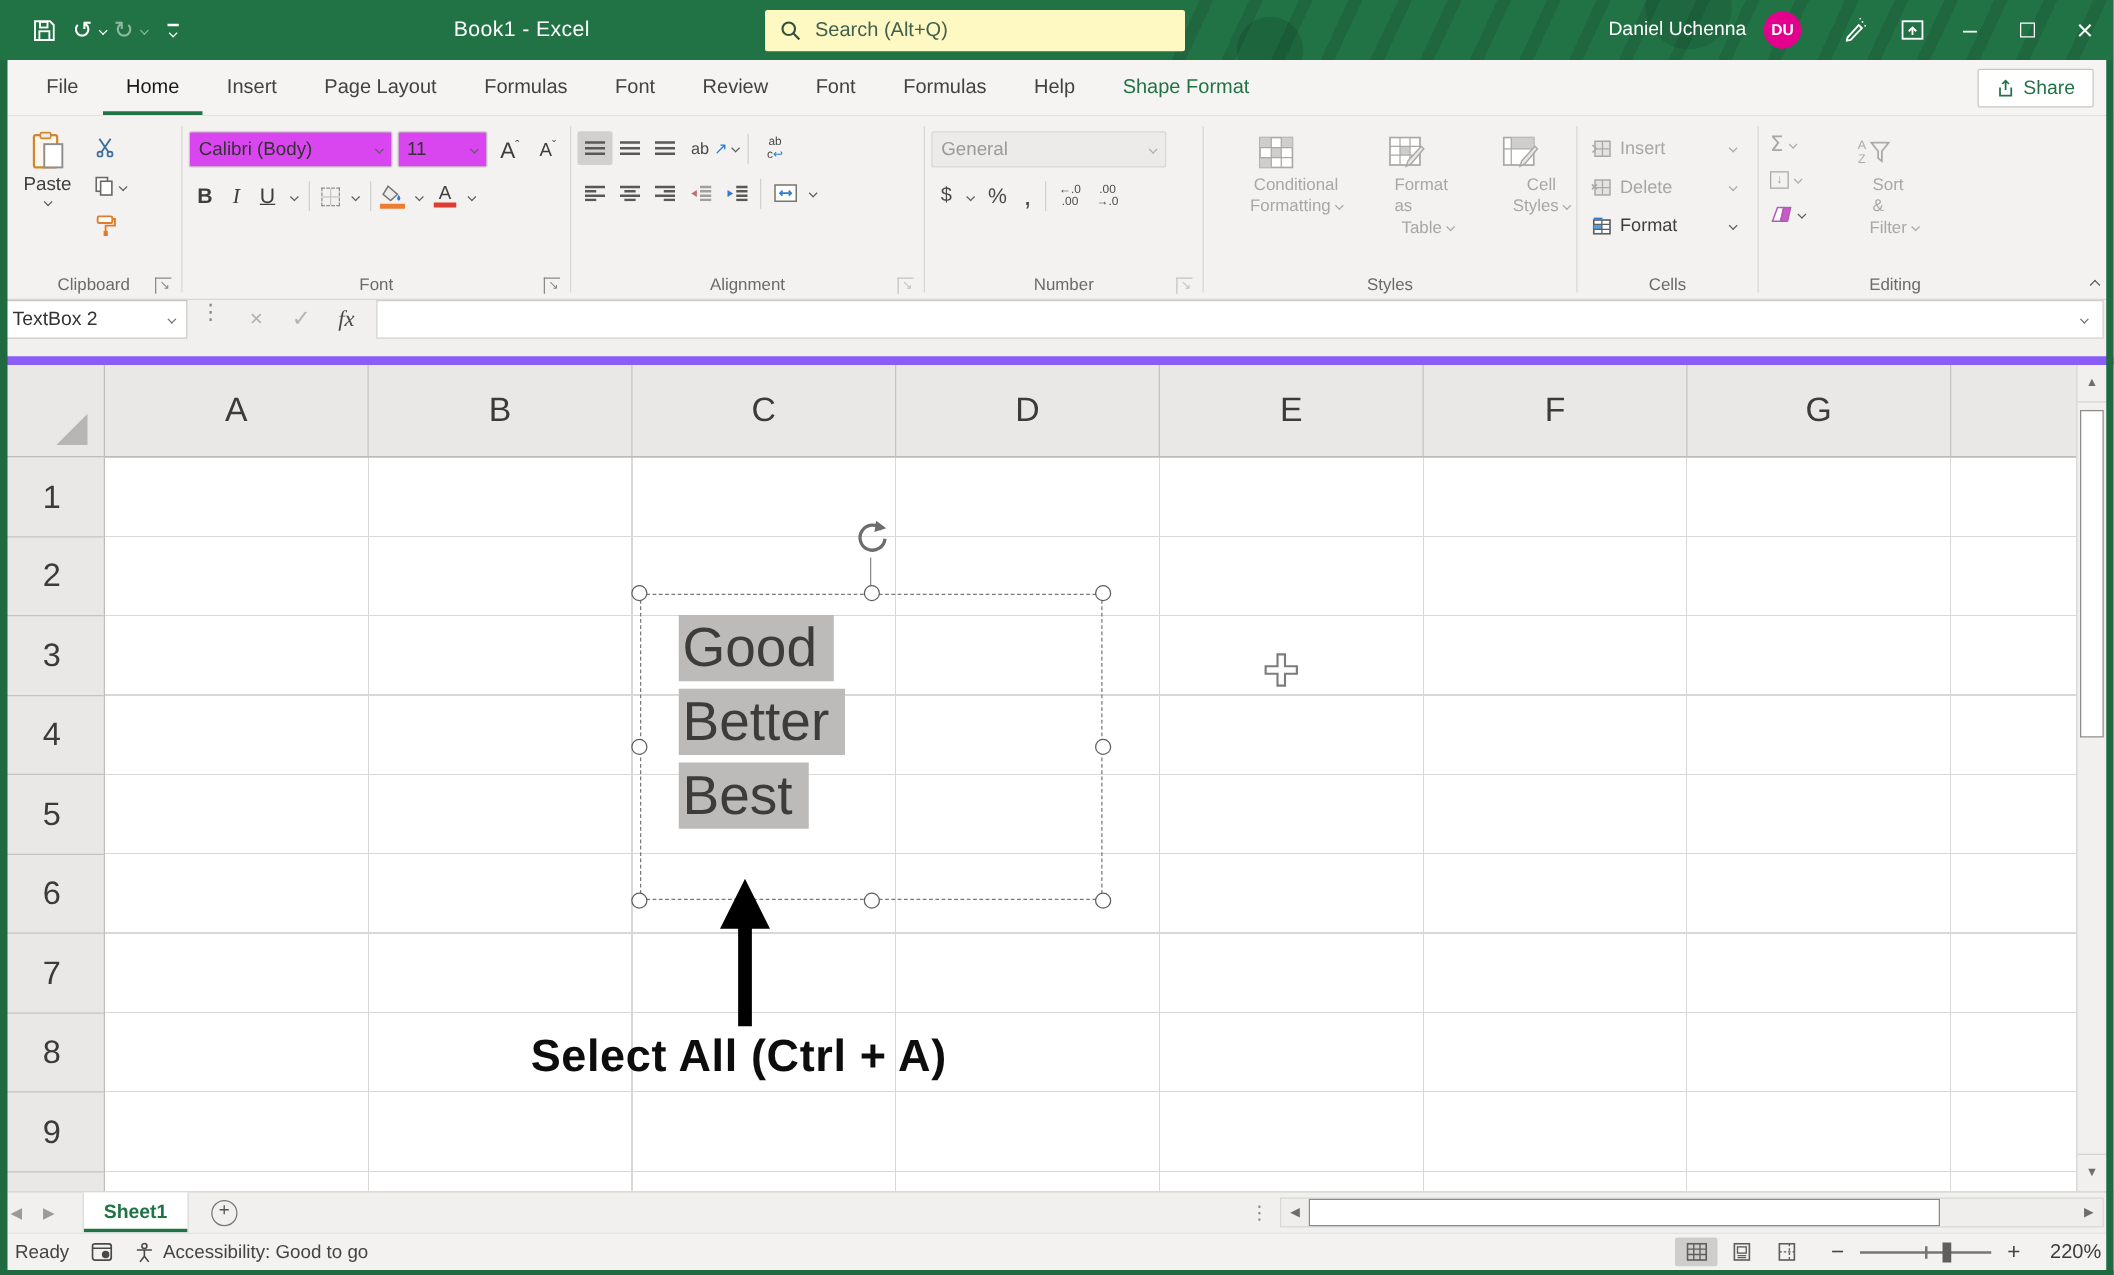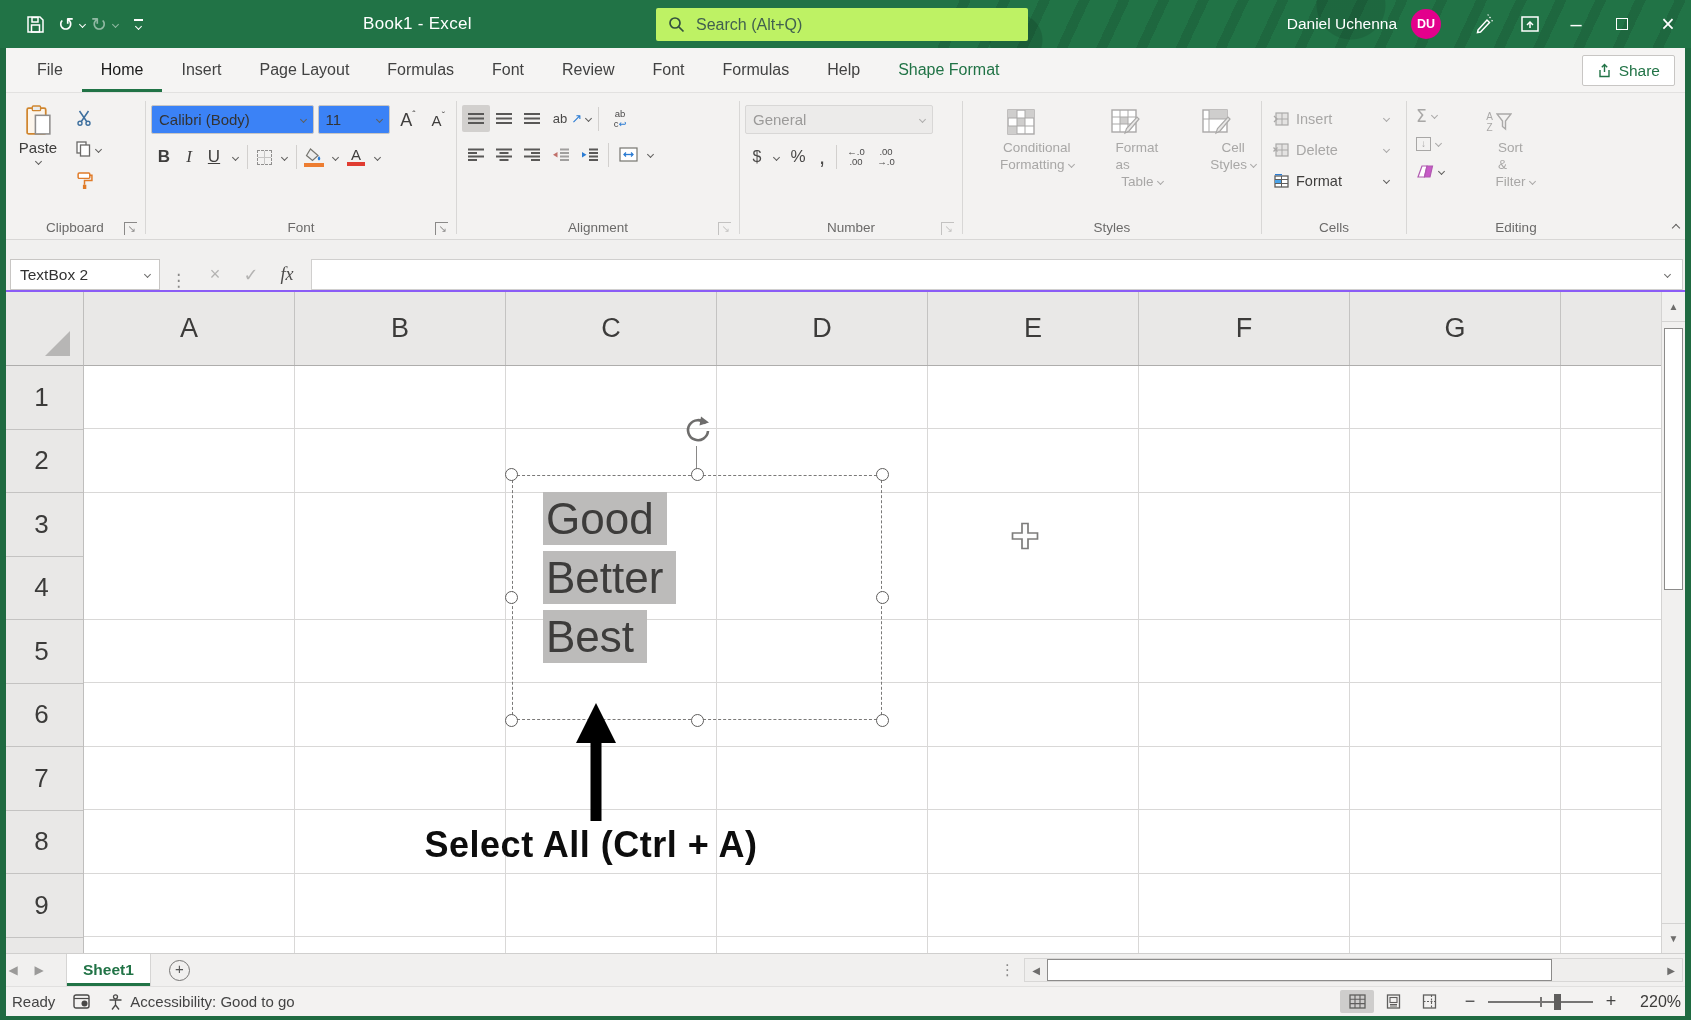--- a/index.html
+++ b/index.html
@@ -21,21 +21,21 @@
   .qat-btn { height:34px; display:flex; align-items:center; justify-content:center; color:#fff; }
   .qat-glyph { font-size:19px; line-height:1; font-family:"DejaVu Sans",sans-serif;}
   .dim-w { opacity:.5; }
   .chev { display:inline-block; width:6px; height:6px; border-right:1.6px solid currentColor; border-bottom:1.6px solid currentColor; transform:rotate(45deg); }
   .chev.sm { width:5px; height:5px; border-width:1.3px; }
   .chev.up { transform:rotate(225deg); }
   .qat .chev { margin:0 4px; }
   .qat-custom { display:flex; flex-direction:column; align-items:center; gap:3px; margin-left:8px;}
   .qat-custom .bar{ width:9px; height:2px; background:#fff;}
   .win-title { position:absolute; left:363px; top:0; height:48px; display:flex; align-items:center; font-size:17px; color:#fff; z-index:2; letter-spacing:.3px;}
-  .searchbox { position:absolute; left:656px; top:8px; width:372px; height:33px; background:#bef264; border-radius:2px;
+  .searchbox { position:absolute; left:612px; top:8px; width:336px; height:33px; background:#fef9c3; border-radius:2px;
                display:flex; align-items:center; gap:12px; padding-left:40px; z-index:2;}
   .searchbox .stext { color:#41604f; font-size:16px; }
   .tb-right { position:absolute; right:0; top:0; height:48px; display:flex; align-items:center; z-index:2;}
   .username { font-size:15.5px; margin-right:14px; }
   .avatar { width:30px; height:30px; border-radius:50%; background:#e3008c; color:#fff; font-size:12.5px; font-weight:700;
             display:flex; align-items:center; justify-content:center; margin-right:20px;}
   .tb-icon-btn { width:46px; height:48px; display:flex; align-items:center; justify-content:center; color:#fff;}
   .cap-min { font-size:20px; line-height:0; }
   .cap-max { width:12px; height:12px; border:1.6px solid #fff; }
   .cap-close { font-size:23px; font-weight:300; }
@@ -64,21 +64,21 @@
   .vsep { width:1px; height:24px; background:#d2d0ce; margin:0 4px; flex:none;}
 
   
   .g-clip .rg-content { display:flex; gap:4px; }
   .paste-big { width:56px; display:flex; flex-direction:column; align-items:center; padding-top:7px; gap:3px; }
   .paste-big .lbl { font-size:15px; color:#3f3e3d; }
   .clip-col { display:flex; flex-direction:column; justify-content:flex-start; padding-top:8px; gap:7px;}
   .srow { height:24px; width:52px; display:flex; align-items:center; gap:5px; padding-left:6px;}
 
   
-  .combo { background:#3b82f6; border:1px solid #c8c6c4; height:29px; display:flex; align-items:center; font-size:15px; color:#333;
+  .combo { background:#d946ef; border:1px solid #c8c6c4; height:29px; display:flex; align-items:center; font-size:15px; color:#333;
            padding:0 7px; justify-content:space-between; border-radius:2px;}
   .combo .chev{ color:#5f5e5d; }
   .combo.disabled { background:#ecebea; border-color:#d8d7d6; color:#9b9a99;}
   .combo.disabled .chev{ color:#aeadac; }
   .fontA { font-size:18px; color:#3f3e3d; line-height:1; }
   .fontA sup { font-size:10px; }
   .fmt-letter { font-size:17px; color:#3f3e3d; }
   .colorbar { display:flex; flex-direction:column; align-items:center; gap:1px; }
   .colorbar .bar { width:18px; height:4px; }
 
@@ -99,21 +99,21 @@
 
   
   .g-edit .rg-content{ display:flex; gap:2px; }
   .edit-col { display:flex; flex-direction:column; padding-top:6px; gap:5px; width:52px;}
   .ecell { height:23px; display:flex; align-items:center; gap:5px; padding-left:4px;}
   .sigma { font-size:17px; font-family:"DejaVu Sans",sans-serif; }
   .boxarrow { width:15px; height:14px; border:1.2px solid #a8a7a6; color:#a8a7a6; font-size:10px; display:flex; align-items:center; justify-content:center;}
   .collapse-chev { position:absolute; right:12px; bottom:8px; color:#5f5e5d; }
 
   
-  .fbar { height:52px; background:#f1f0ef; display:flex; align-items:flex-end; padding-left:10px; flex:none; border-bottom:2px solid #8b5cf6;}
+  .fbar { height:52px; background:#f1f0ef; display:flex; align-items:flex-start; flex:none; border-bottom:7px solid #8b5cf6;}
   .namebox { width:150px; height:31px; background:#fff; border:1px solid #c8c6c4; display:flex; align-items:center; justify-content:space-between;
              font-size:15.5px; color:#333; padding:0 9px; }
   .namebox .chev{ color:#6e6d6c;}
   .fgrip { color:#8a8988; font-size:17px; margin:0 10px; font-family:"DejaVu Sans",sans-serif;}
   .fbtn { width:36px; height:31px; display:flex; align-items:center; justify-content:center; font-size:18px; }
   .fx { font-family:"Liberation Serif","DejaVu Serif",serif; font-style:italic; font-size:18px; color:#4a4948; }
   .formula-input { flex:1; height:31px; background:#fff; border:1px solid #d0cfce; margin:0 8px 0 6px; position:relative;
                    font-size:15px; color:#333; padding:5px 30px 0 8px;}
   .formula-input .chev { position:absolute; right:12px; top:12px; color:#6e6d6c;}
 

